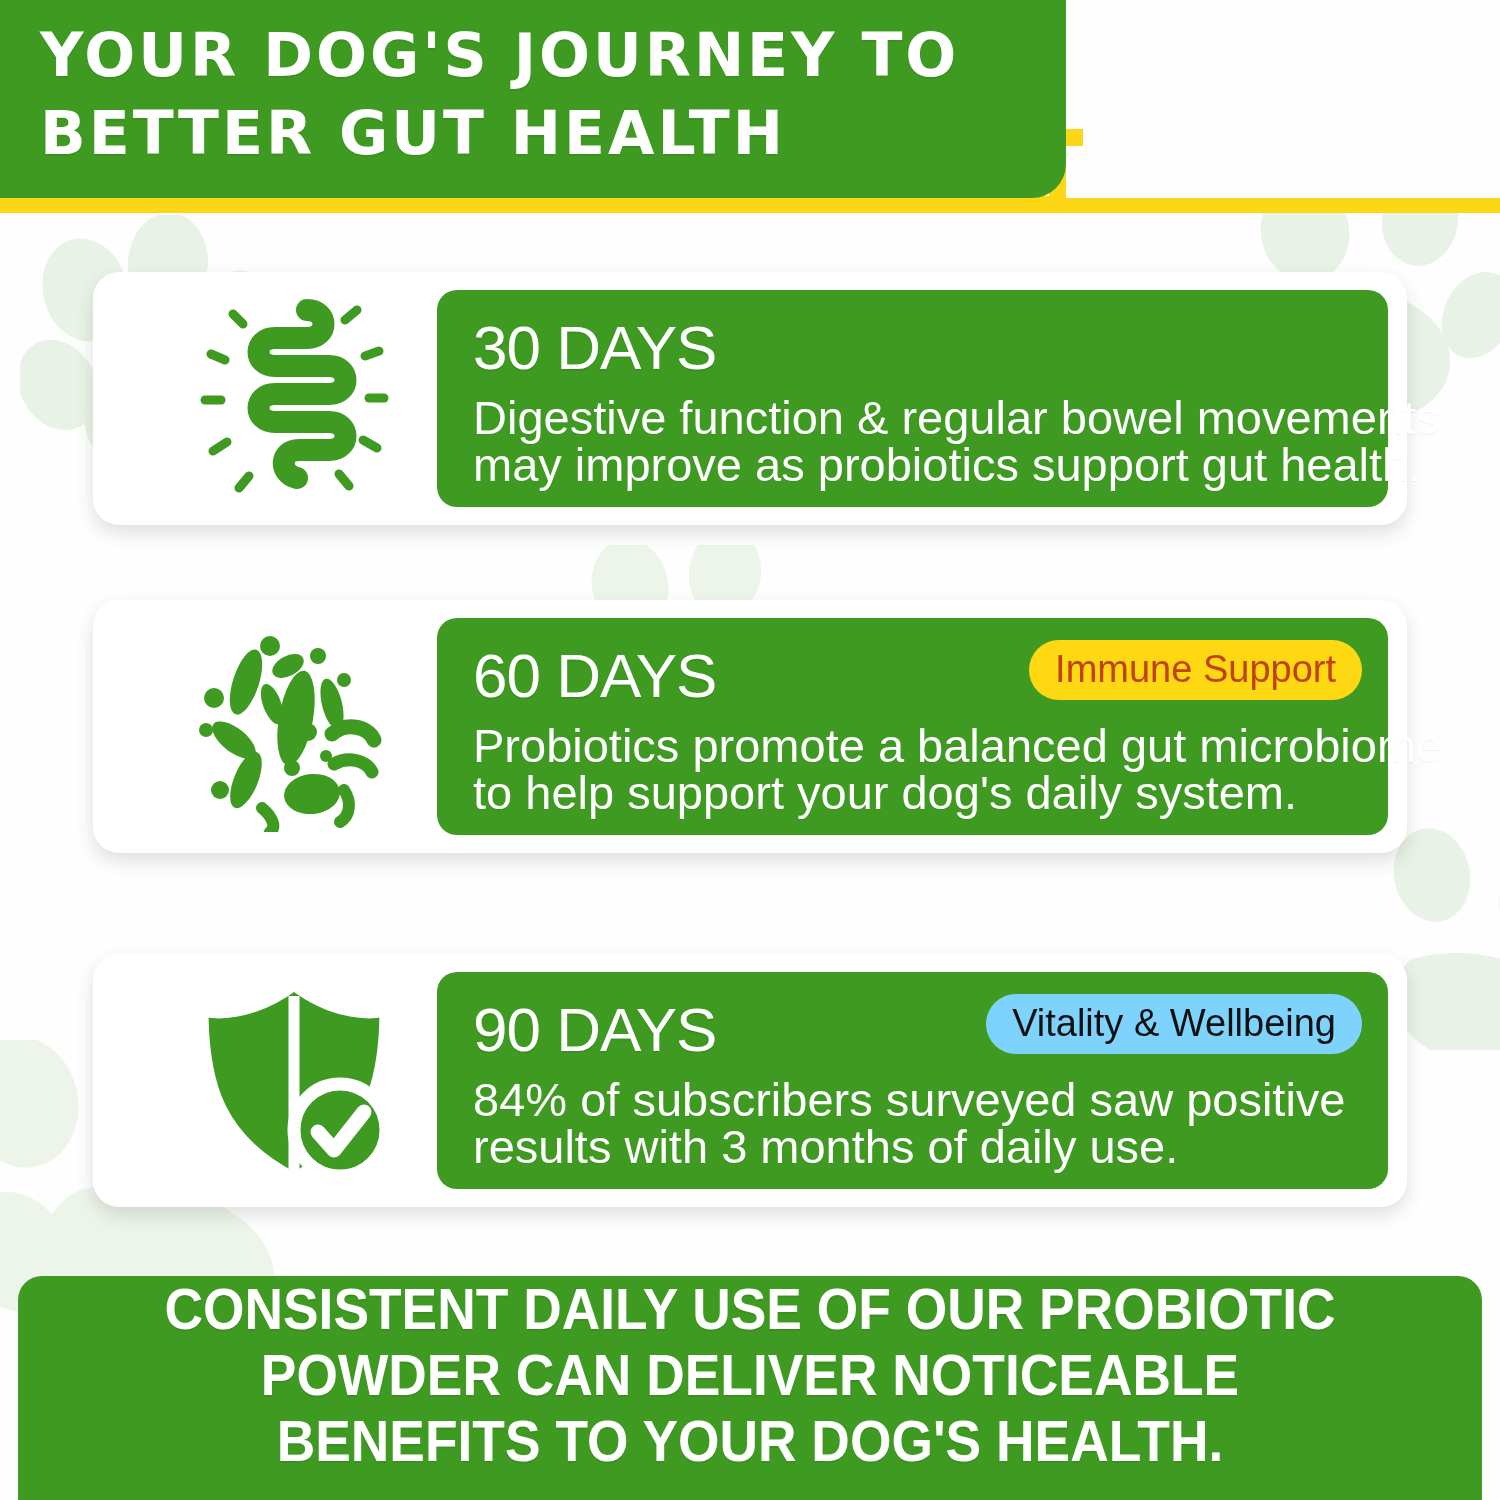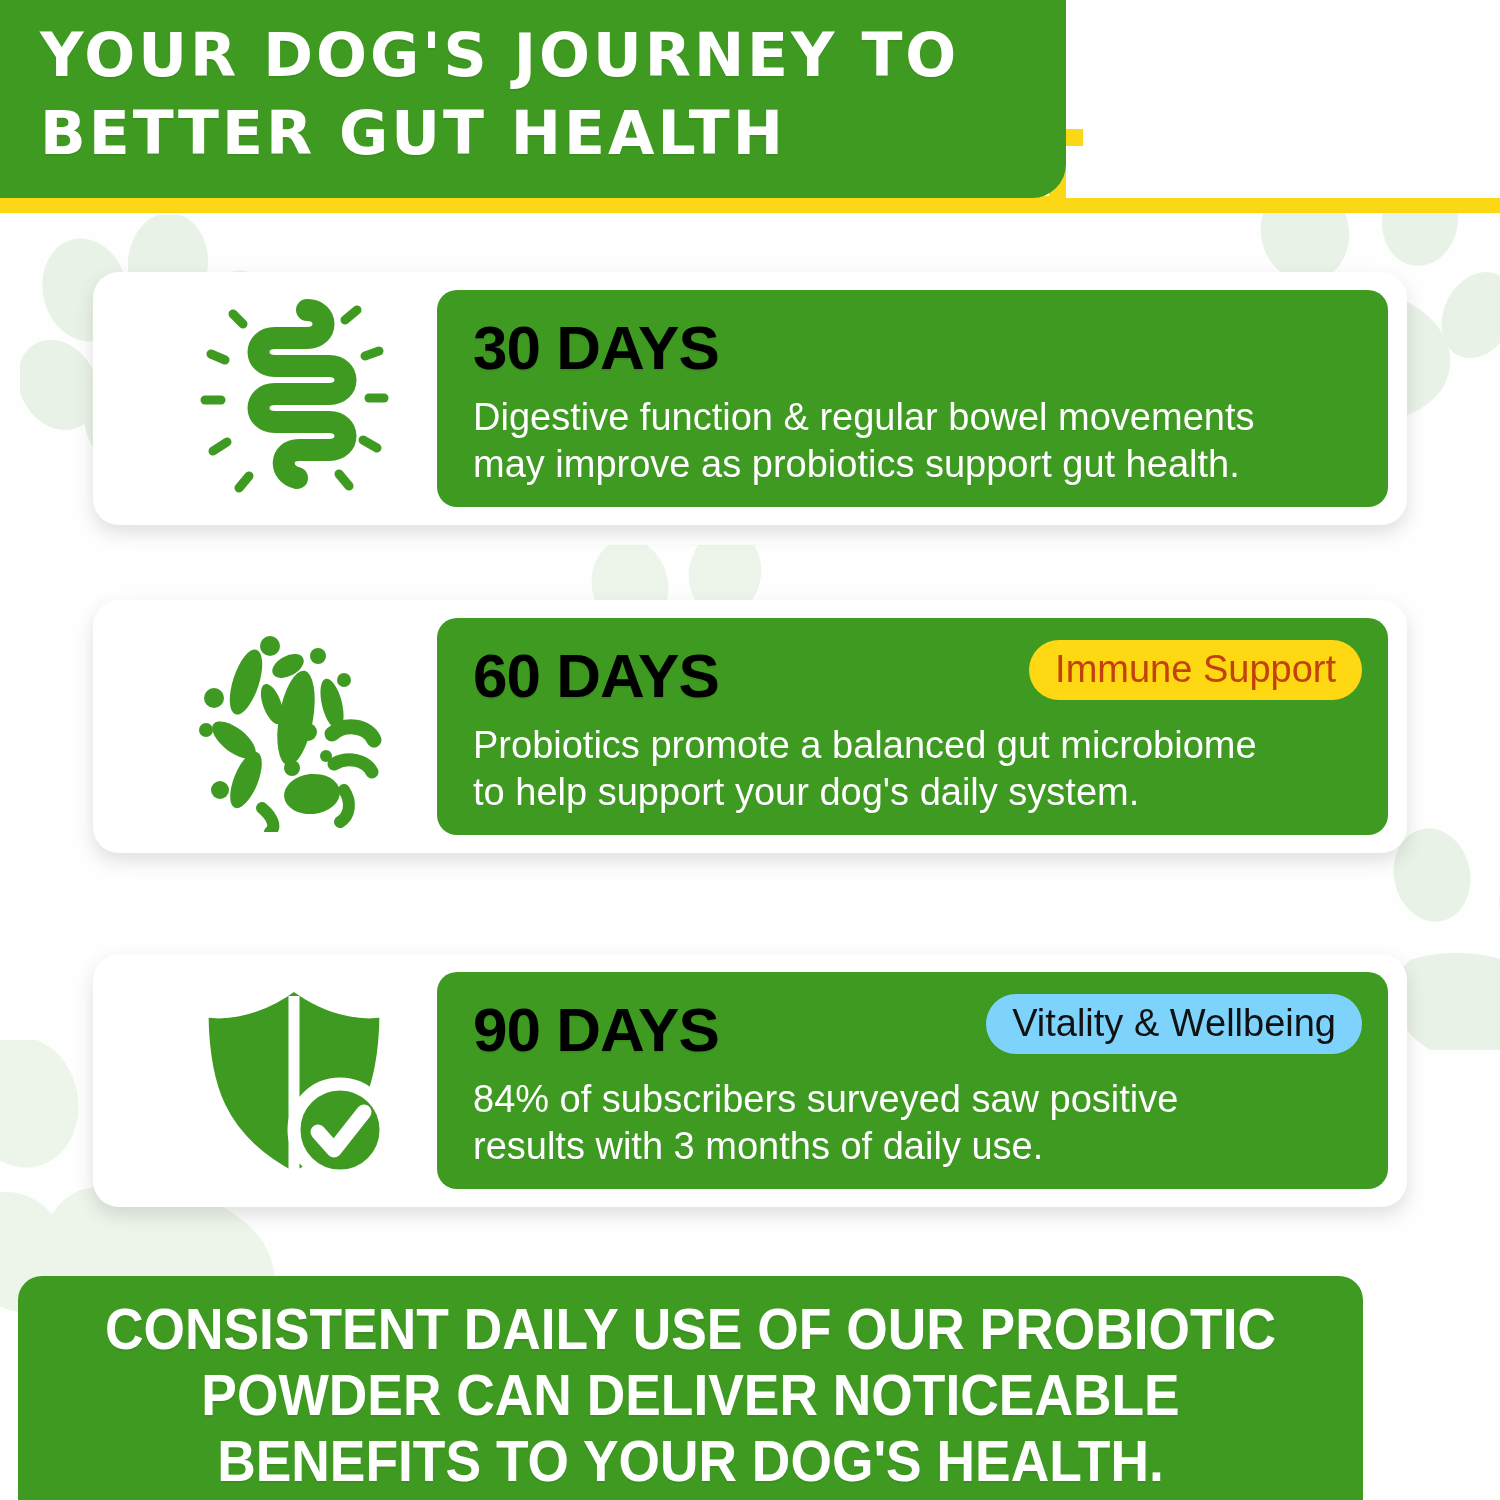--- a/index.html
+++ b/index.html
@@ -89,58 +89,57 @@
     background:var(--green,#3F9A22);
     border-radius:20px;
     padding:16px 26px 0 36px;
   }
   .panel-top{
     position:relative;
     display:flex; align-items:center;
     height:84px;
   }
   .days{
-    color:#000000;
-    font-weight:bold;
+    color:#ffffff;
+    font-weight:normal;
     font-size:62px;
     line-height:62px;
     letter-spacing:-1px;
     white-space:nowrap;
     text-shadow:0 2px 0 rgba(0,0,0,0.07);
   }
   .badge{
     position:absolute;
     right:0; top:6px;
     background:var(--yellow,#FFD814);
     color:#111111;
     border-radius:40px;
     padding:7px 26px 9px 26px;
     font-size:38px;
     line-height:44px;
     white-space:nowrap;
   }
   .desc{
     margin-top:4px;
     color:#ffffff;
-    font-size:38px;
+    font-size:47px;
     line-height:47px;
     text-shadow:0 1px 0 rgba(0,0,0,0.06);
   }
   .desc .dl{ display:block; white-space:nowrap; }
 
   
   #footer-banner{
     position:absolute;
     left:18px; top:1276px;
-    width:1345px; height:224px;
+    width:1464px; height:224px;
     background:var(--green,#3F9A22);
     border-top-left-radius:24px;
     border-top-right-radius:24px;
     z-index:6;
-    padding-top:20px;
   }
   #footer-text{
     color:#ffffff;
     text-align:center;
     font-family:"Liberation Sans Narrow","Liberation Sans", sans-serif;
     font-weight:bold;
     font-size:58px;
     line-height:66px;
     letter-spacing:0px;
     transform:scaleX(0.92);

